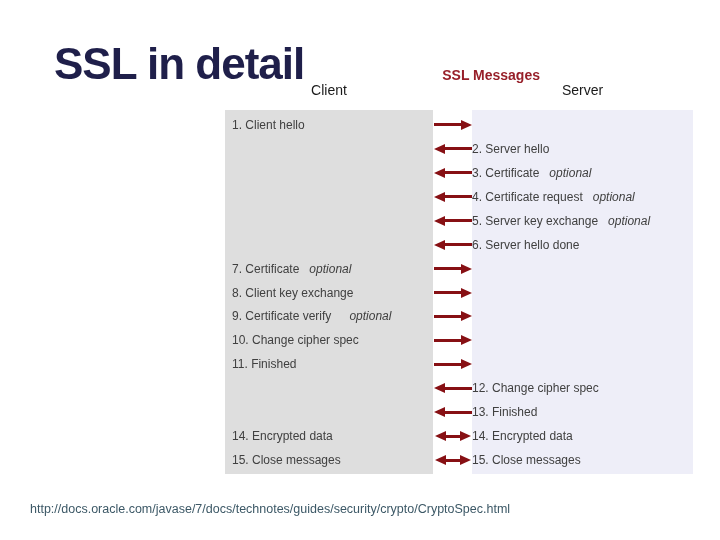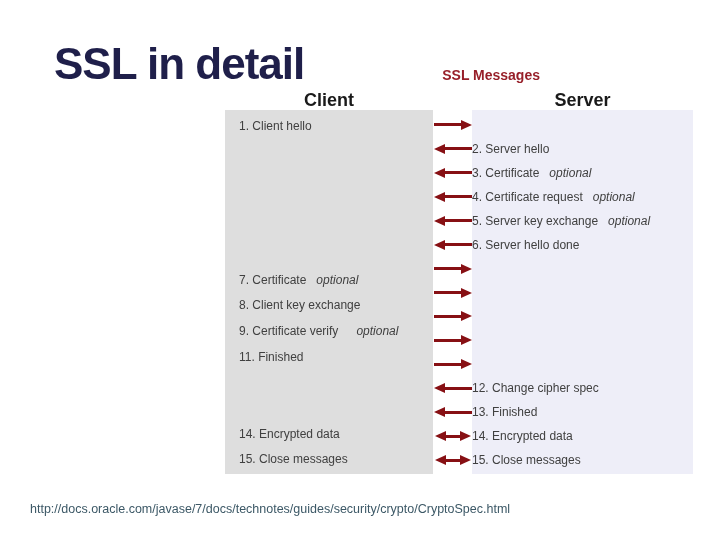--- a/index.html
+++ b/index.html
@@ -9,37 +9,37 @@
   }
   .page-title{
     position:absolute;left:54px;top:42px;font-size:44px;font-weight:bold;
     line-height:1;letter-spacing:-1px;color:var(--title-text);white-space:nowrap;
   }
   .diagram-title{
     position:absolute;left:380px;top:67px;width:160px;text-align:right;
     font-size:14px;font-weight:bold;color:var(--accent-maroon);white-space:nowrap;
   }
   .col-header{
-    position:absolute;top:90px;font-size:18px;font-weight:bold;
+    position:absolute;top:82px;font-size:14px;font-weight:normal;
     color:var(--header-text);text-align:center;white-space:nowrap;
   }
   .client-header{left:225px;width:208px;}
   .server-header{left:472px;width:221px;}
   .col{
     position:absolute;top:110px;height:364px;display:flex;flex-direction:column;
     box-sizing:border-box;padding:3px 0 2px 0;
   }
   .client-col{left:225px;width:208px;background:var(--client-panel-bg);}
   .arrow-col{left:433px;width:39px;}
   .server-col{left:472px;width:221px;background:var(--server-panel-bg);}
   .cell{
     flex:1 1 0;display:flex;align-items:center;overflow:hidden;
     font-size:12px;color:var(--message-text);white-space:nowrap;
   }
-  .client-cell{padding-left:14px;}
+  .client-cell{padding-left:7px;}
   .server-cell{}
   .arrow-cell{justify-content:center;}
   .opt{font-style:italic;margin-left:10px;}
   .opt.wide{margin-left:18px;}
   .arrow{display:flex;align-items:center;width:38px;}
   .arrow.both{width:36px;}
   .arrow i{display:block;}
   .shaft{height:3px;background:var(--arrow);flex:1 1 auto;}
   .tri{width:0;height:0;border-top:5px solid transparent;border-bottom:5px solid transparent;}
   .tri-r{border-left:11px solid var(--arrow);}
@@ -72,20 +72,23 @@
         <span class="opt">optional</span>
       </div>
       <div class="cell client-cell">
         <span>8. Client key exchange</span>
       </div>
       <div class="cell client-cell">
         <span>9. Certificate verify</span>
         <span class="opt wide">optional</span>
       </div>
       <div class="cell client-cell">
+        <span>10. Change cipher spec</span>
+      </div>
+      <div class="cell client-cell">
         <span>11. Finished</span>
       </div>
       <div class="cell client-cell"></div>
       <div class="cell client-cell"></div>
       <div class="cell client-cell">
         <span>14. Encrypted data</span>
       </div>
       <div class="cell client-cell">
         <span>15. Close messages</span>
       </div>

